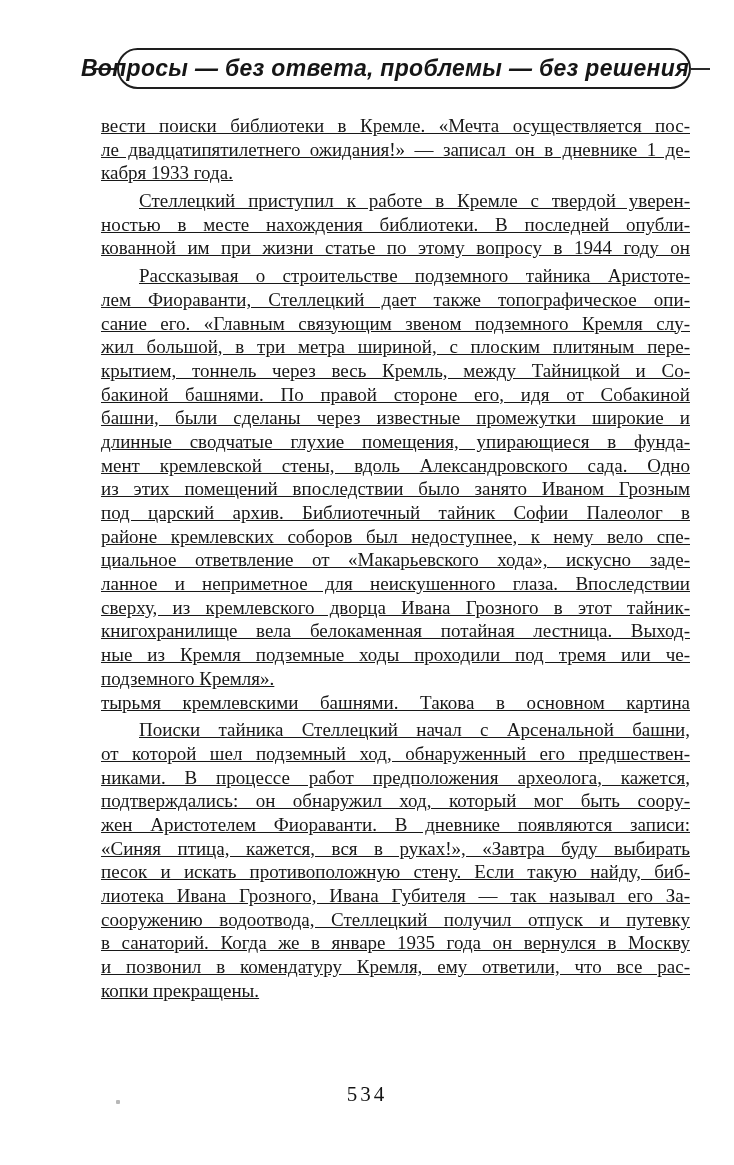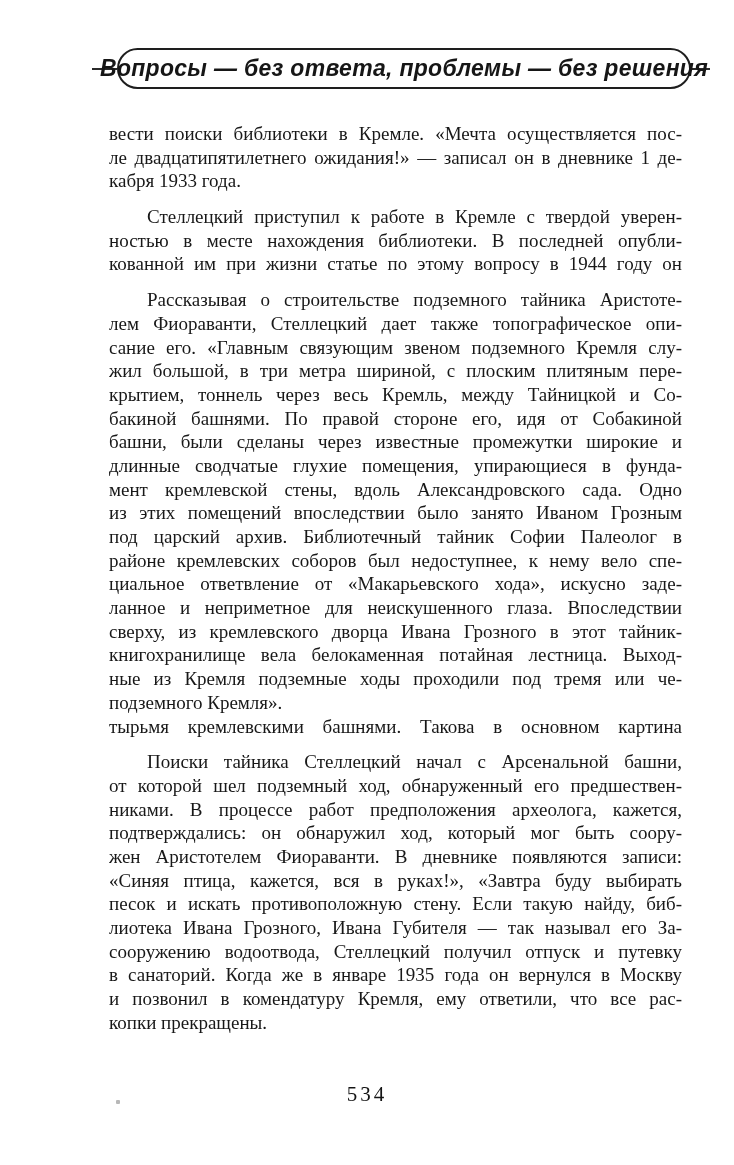--- a/index.html
+++ b/index.html
@@ -32,21 +32,21 @@
   .header-rule.left  { width: 25px; }
   .header-rule.right { width: 19px; }
   .header-pill {
     box-sizing: border-box;
     width: 574px;
     height: 41px;
     border: 2px solid #1e1e1e;
     border-radius: 21px;
     display: flex;
     align-items: center;
-    justify-content: center;
+    justify-content: flex-end;
     background: #ffffff;
   }
   .header-title {
     font-family: "Liberation Sans", sans-serif;
     font-style: italic;
     font-weight: 600;
     font-size: 23px;
     letter-spacing: 0.3px;
     color: #161616;
     white-space: nowrap;
@@ -55,21 +55,21 @@
 
   
   .text-block {
     position: absolute;
     top: 110px;
     left: 97px;
     width: 597px;
     font-size: 19px;
     color: #181818;
   }
-  .paragraph { margin: 12px; }
+  .paragraph { margin: 4px; text-decoration: underline; }
   .line {
     height: 23.7px;
     line-height: 23.7px;
     text-align: justify;
     text-align-last: justify;
     overflow: hidden;
     white-space: normal;
   }
   .line.last {
     text-align-last: left;

